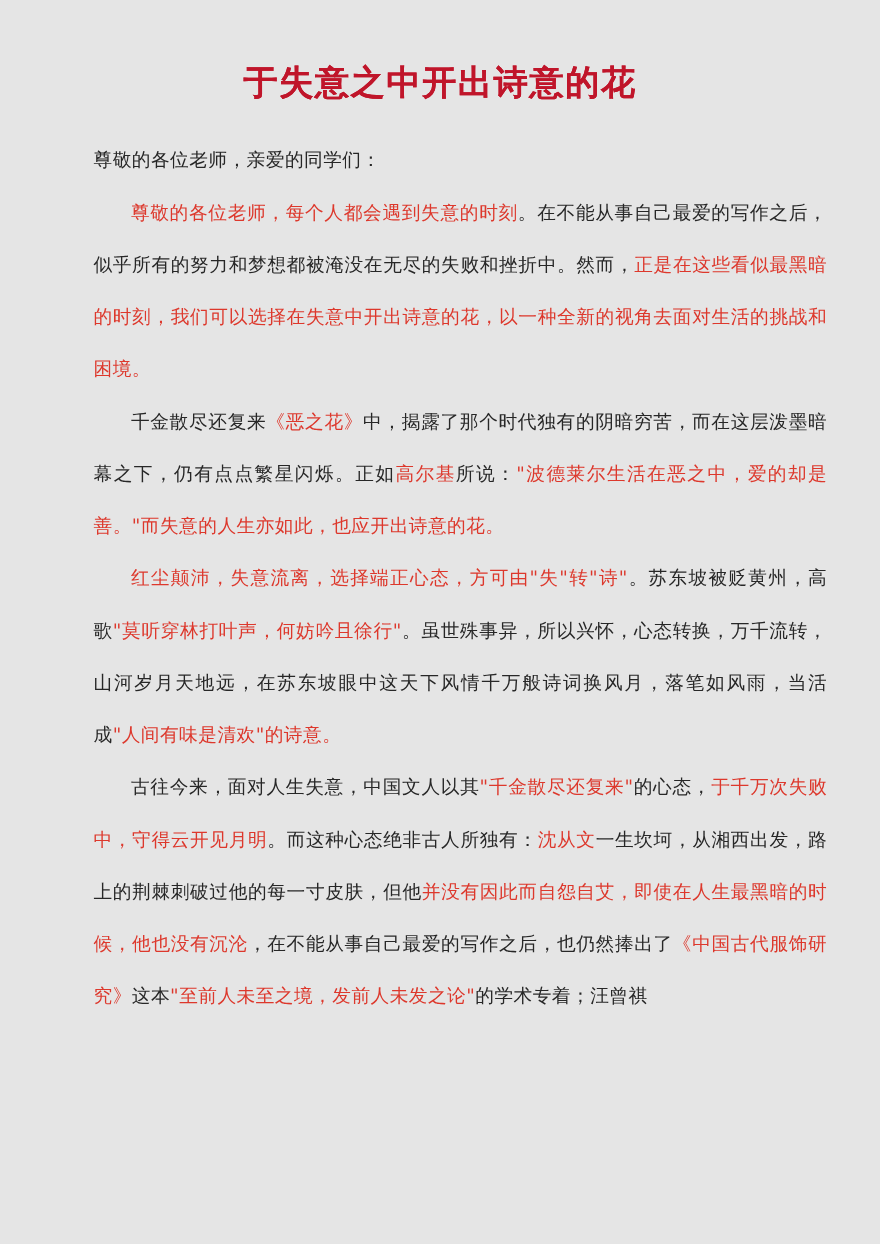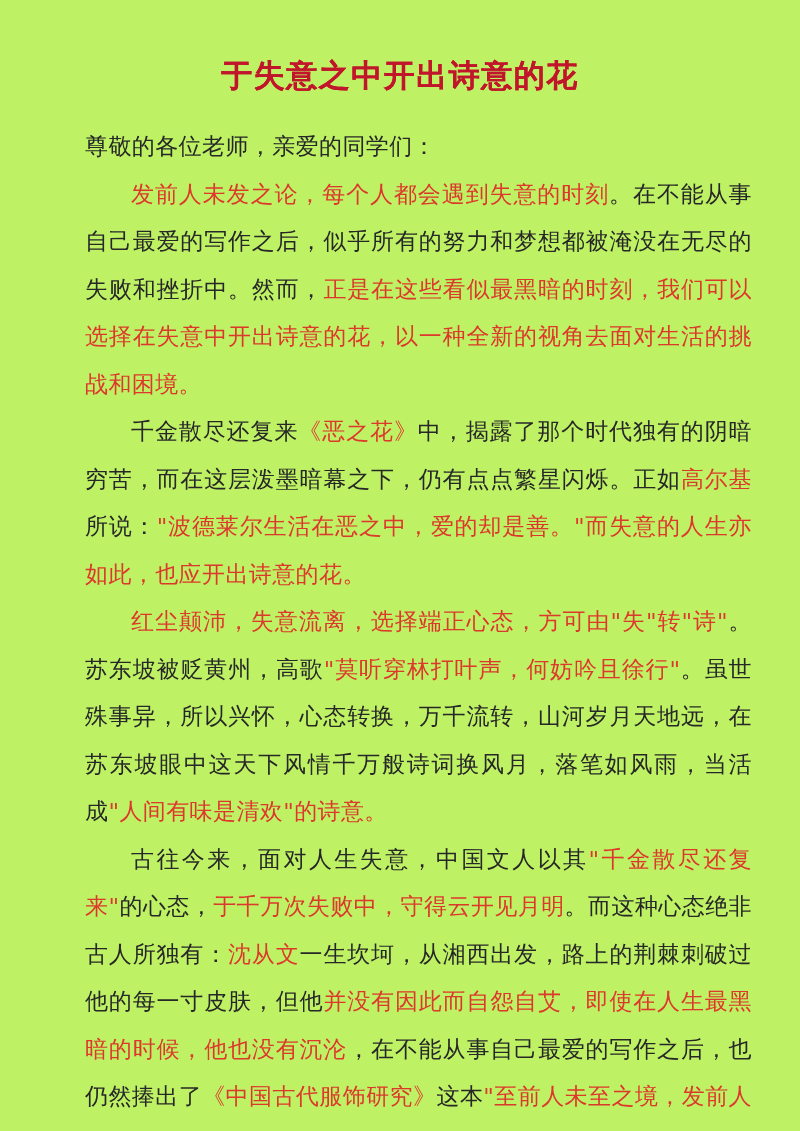--- a/index.html
+++ b/index.html
@@ -10,21 +10,21 @@
   body {
     width: 800px;
     height: 1131px;
     overflow: hidden;
     font-family: "DejaVu Serif", "Liberation Serif", serif;
   }
   .page {
     position: relative;
     width: 800px;
     height: 1131px;
-    background: #bef264;
+    background: #e5e5e5;
     box-sizing: border-box;
     padding: 0;
   }
   .doc-title {
     text-align: center;
     color: #c0152a;
     font-size: 31px;
     font-weight: bold;
     letter-spacing: 1.5px;
     margin: 0;
@@ -33,21 +33,21 @@
     line-height: 40px;
     font-family: "DejaVu Serif", "Liberation Serif", serif;
     text-shadow: 0 0 0.4px #c0152a;
   }
   .body-wrap {
     padding: 0 48px 0 85px;
     margin-top: 28px;
   }
   p.para {
     margin: 0 0 0 0;
-    font-size: 23px;
+    font-size: 17px;
     line-height: 47.5px;
     color: #272727;
     text-align: justify;
     text-justify: inter-character;
     letter-spacing: 0.4px;
     font-family: "DejaVu Serif", "Liberation Serif", serif;
   }
   p.indent {
     text-indent: 2em;
   }
@@ -66,21 +66,21 @@
 
 <div class="page">
 
   <h1 class="doc-title">于失意之中开出诗意的花</h1>
 
   <div class="body-wrap">
 
     <p class="para noindent">尊敬的各位老师，亲爱的同学们：</p>
 
 
-    <p class="para indent"><span class="red">发前人未发之论，每个人都会遇到失意的时刻</span><span class="">。在不能从事自己最爱的写作之后，似乎所有的努力和梦想都被淹没在无尽的失败和挫折中。然而，</span><span class="red">正是在这些看似最黑暗的时刻，我们可以选择在失意中开出诗意的花，以一种全新的视角去面对生活的挑战和困境。</span></p>
+    <p class="para indent"><span class="red">尊敬的各位老师，每个人都会遇到失意的时刻</span><span class="">。在不能从事自己最爱的写作之后，似乎所有的努力和梦想都被淹没在无尽的失败和挫折中。然而，</span><span class="red">正是在这些看似最黑暗的时刻，我们可以选择在失意中开出诗意的花，以一种全新的视角去面对生活的挑战和困境。</span></p>
 
     <p class="para indent"><span class="">千金散尽还复来</span><span class="red">《恶之花》</span><span class="">中，揭露了那个时代独有的阴暗穷苦，而在这层泼墨暗幕之下，仍有点点繁星闪烁。正如</span><span class="red">高尔基</span><span class="">所说：</span><span class="red">"波德莱尔生活在恶之中，爱的却是善。"而失意的人生亦如此，也应开出诗意的花。</span></p>
 
     <p class="para indent"><span class="red">红尘颠沛，失意流离，选择端正心态，方可由"失"转"诗"</span><span class="">。苏东坡被贬黄州，高歌</span><span class="red">"莫听穿林打叶声，何妨吟且徐行"</span><span class="">。虽世殊事异，所以兴怀，心态转换，万千流转，山河岁月天地远，在苏东坡眼中这天下风情千万般诗词换风月，落笔如风雨，当活成</span><span class="red">"人间有味是清欢"的诗意。</span></p>
 
     <p class="para indent lastline-clip"><span class="">古往今来，面对人生失意，中国文人以其</span><span class="red">"千金散尽还复来"</span><span class="">的心态，</span><span class="red">于千万次失败中，守得云开见月明</span><span class="">。而这种心态绝非古人所独有：</span><span class="red">沈从文</span><span class="">一生坎坷，从湘西出发，路上的荆棘刺破过他的每一寸皮肤，但他</span><span class="red">并没有因此而自怨自艾，即使在人生最黑暗的时候，他也没有沉沦</span><span class="">，在不能从事自己最爱的写作之后，也仍然捧出了</span><span class="red">《中国古代服饰研究》</span><span class="">这本</span><span class="red">"至前人未至之境，发前人未发之论"</span><span class="">的学术专着；汪曾祺</span></p>
 
   </div>
 </div>
 

